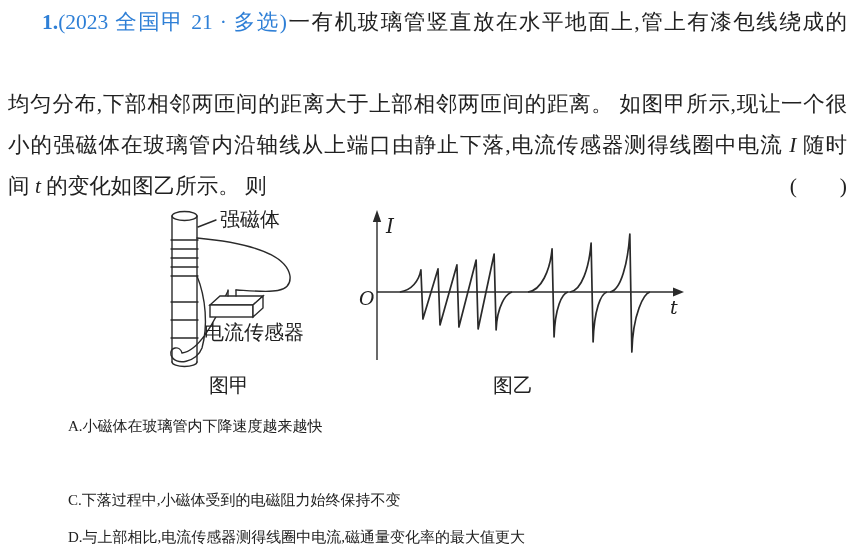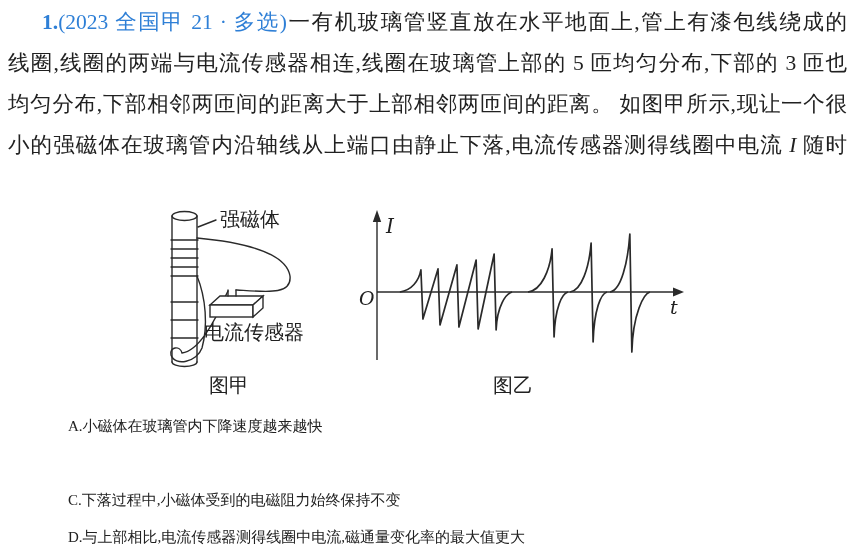--- a/index.html
+++ b/index.html
@@ -32,25 +32,28 @@
   .axis-label{font-style:italic;font-family:"DejaVu Serif",serif;}
 </style>
 </head>
 <body>
 
 <div class="page">
 
   <div class="tline l1">
     <span class="blue-bold">1.</span><span class="blue">(2023 全国甲 21 · 多选)</span><span>一有机玻璃管竖直放在水平地面上,管上有漆包线绕成的</span>
   </div>
-  <div class="tline l2">线圈,线圈的两端与电流传感器相连,线圈在玻璃管上部的 5 匝均匀分布,下部的 3 匝也</div>
   <div class="tline l4">
     <span>小的强磁体在玻璃管内沿轴线从上端口由静止下落,电流传感器测得线圈中电流 </span><span class="var">I</span><span> 随时</span>
   </div>
   <div class="tline l3">均匀分布,下部相邻两匝间的距离大于上部相邻两匝间的距离。 如图甲所示,现让一个很</div>
+  <div class="tline l5">
+    <span><span>间 </span><span class="var">t</span><span> 的变化如图乙所示。 则</span></span>
+    <span>(　　)</span>
+  </div>
 
   <svg id="fig-jia" class="figsvg" width="210" height="198" viewBox="0 0 210 198">
     <g stroke="#2a2a2a" stroke-width="1.4" fill="none" stroke-linecap="round">
 
       <g>
         <line x1="32" y1="14" x2="32" y2="160"></line>
         <line x1="57" y1="14" x2="57" y2="160"></line>
         <ellipse cx="44.5" cy="14" rx="12.5" ry="4.5"></ellipse>
         <path d="M32 160 A12.5 4.5 0 0 0 57 160"></path>
       </g>

